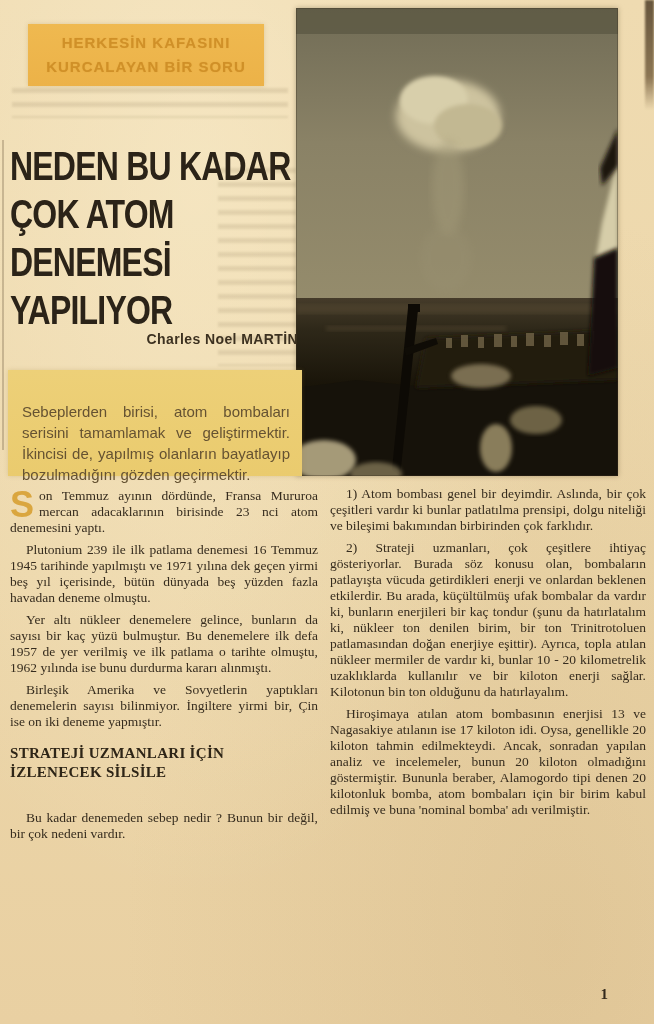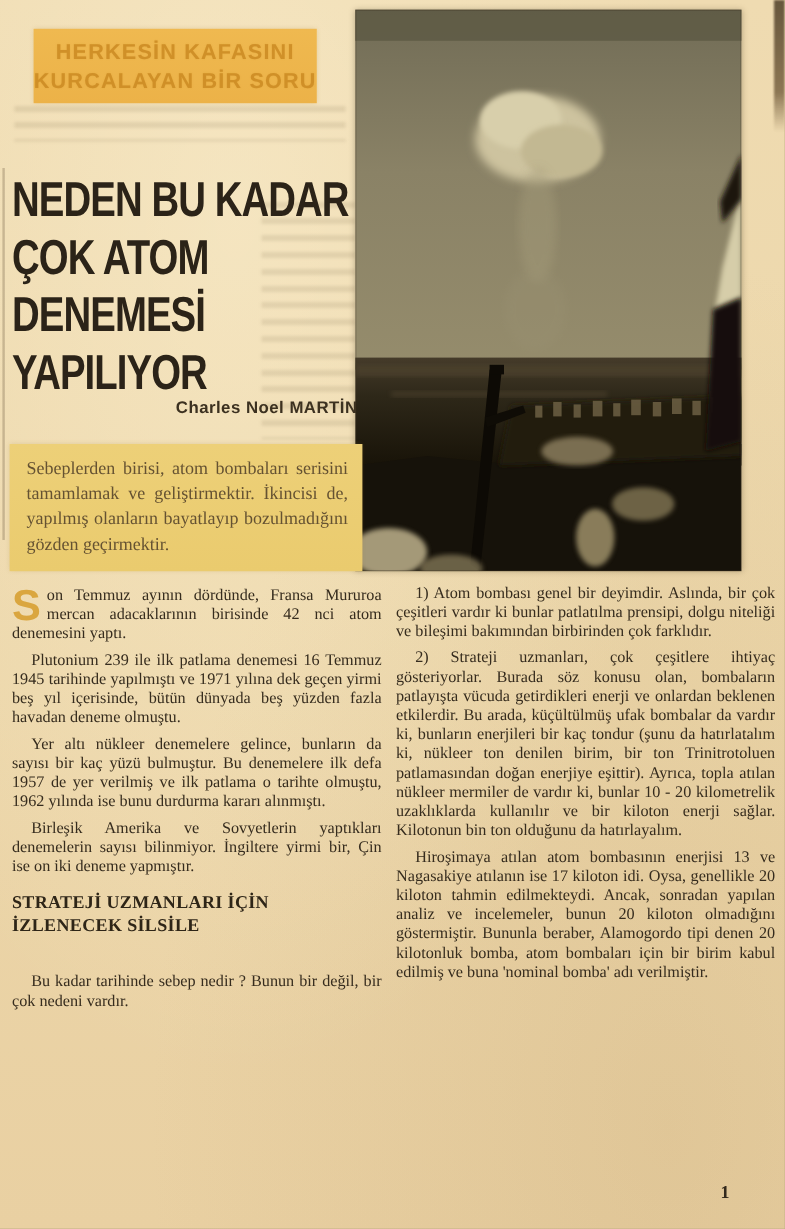--- a/index.html
+++ b/index.html
@@ -24,21 +24,21 @@
     background:linear-gradient(180deg,#4f3f29 0%,#7b6544 70%,rgba(123,101,68,0) 100%);
     opacity:.85;filter:blur(1px);}
   
   .tag-box{
     position:absolute;left:28px;top:24px;width:236px;height:62px;
     background:linear-gradient(180deg,#efb950 0%,#ecb248 100%);
     text-align:center;box-shadow:0 0 4px rgba(160,120,40,.25);
   }
   .tag-box .line{
     display:block;font-family:"Liberation Sans", sans-serif;font-weight:bold;
-    font-size:18px;line-height:24px;letter-spacing:1px;color:rgba(205,140,36,.85);
+    font-size:15px;line-height:24px;letter-spacing:1px;color:rgba(205,140,36,.85);
     text-shadow:0 0 1px rgba(205,140,36,.4);
   }
   .tag-box .line:first-child{margin-top:7px;}
   
   .headline{position:absolute;left:10px;top:118px;width:290px;margin-top:24px;}
   .headline .t-line{
     display:block;font-family:"Liberation Sans", sans-serif;font-weight:bold;
     font-size:41px;line-height:48px;color:#2b2318;letter-spacing:-1px;
     transform:scaleX(.78);transform-origin:left center;white-space:nowrap;
   }
@@ -49,22 +49,22 @@
     color:#3c3120;letter-spacing:.4px;
   }
   
   .intro-box{
     position:absolute;left:8px;top:370px;width:294px;height:106px;box-sizing:border-box;
     background:linear-gradient(180deg,#edd078 0%,#eacb6e 100%);
     padding:11px 12px 8px 14px;
     box-shadow:0 0 4px rgba(160,130,50,.25);
   }
   .intro-box .intro-text{
-    font-family:Liberation Serif, serif;font-size:15px;line-height:21px;
-    color:#655232;text-align:justify;
+    font-family:Liberation Sans, sans-serif;font-size:15px;line-height:21px;
+    color:#655232;text-align:justify;margin-top:20px;
   }
   
   .photo{position:absolute;left:296px;top:8px;width:322px;height:468px;
     box-shadow:0 0 5px rgba(70,55,30,.35);}
   .photo svg{display:block;}
   
   .col{position:absolute;font-size:13.5px;line-height:16px;text-align:justify;color:#362c1e;}
   .col p{margin:0 0 6px 0;text-indent:16px;}
   .col p.no-indent{text-indent:0;}
   .col-left{left:10px;top:488px;width:308px;}
@@ -179,29 +179,29 @@
     <span class="t-line">YAPILIYOR</span>
   </div>
 
   <div class="author">Charles Noel MARTİN</div>
 
   <div class="intro-box">
     <div class="intro-text">Sebeplerden birisi, atom bombaları serisini tamamlamak ve geliştirmektir. İkincisi de, yapılmış olanların bayatlayıp bozulmadığını gözden geçirmektir.</div>
   </div>
 
   <div class="col col-left">
-    <p class="no-indent"><span class="dropcap">S</span><span>on Temmuz ayının dördünde, Fransa Mururoa mercan adacaklarının birisinde 42 nci atom denemesini yaptı.</span></p>
+    <p class="no-indent"><span class="dropcap">S</span><span>on Temmuz ayının dördünde, Fransa Mururoa mercan adacaklarının birisinde 23 nci atom denemesini yaptı.</span></p>
     <p>Plutonium 239 ile ilk patlama denemesi 16 Temmuz 1945 tarihinde yapılmıştı ve 1971 yılına dek geçen yirmi beş yıl içerisinde, bütün dünyada beş yüzden fazla havadan deneme olmuştu.</p>
     <p>Yer altı nükleer denemelere gelince, bunların da sayısı bir kaç yüzü bulmuştur. Bu denemelere ilk defa 1957 de yer verilmiş ve ilk patlama o tarihte olmuştu, 1962 yılında ise bunu durdurma kararı alınmıştı.</p>
     <p>Birleşik Amerika ve Sovyetlerin yaptıkları denemelerin sayısı bilinmiyor. İngiltere yirmi bir, Çin ise on iki deneme yapmıştır.</p>
     <div class="section-heading">
       <div>STRATEJİ UZMANLARI İÇİN</div>
       <div>İZLENECEK SİLSİLE</div>
     </div>
-    <p>Bu kadar tarihinde sebep nedir ? Bunun bir değil, bir çok nedeni vardır.</p>
+    <p>Bu kadar denemeden sebep nedir ? Bunun bir değil, bir çok nedeni vardır.</p>
   </div>
 
   <div class="col col-right">
     <p>1) Atom bombası genel bir deyimdir. Aslında, bir çok çeşitleri vardır ki bunlar patlatılma prensipi, dolgu niteliği ve bileşimi bakımından birbirinden çok farklıdır.</p>
     <p>2) Strateji uzmanları, çok çeşitlere ihtiyaç gösteriyorlar. Burada söz konusu olan, bombaların patlayışta vücuda getirdikleri enerji ve onlardan beklenen etkilerdir. Bu arada, küçültülmüş ufak bombalar da vardır ki, bunların enerjileri bir kaç tondur (şunu da hatırlatalım ki, nükleer ton denilen birim, bir ton Trinitrotoluen patlamasından doğan enerjiye eşittir). Ayrıca, topla atılan nükleer mermiler de vardır ki, bunlar 10 - 20 kilometrelik uzaklıklarda kullanılır ve bir kiloton enerji sağlar. Kilotonun bin ton olduğunu da hatırlayalım.</p>
     <p>Hiroşimaya atılan atom bombasının enerjisi 13 ve Nagasakiye atılanın ise 17 kiloton idi. Oysa, genellikle 20 kiloton tahmin edilmekteydi. Ancak, sonradan yapılan analiz ve incelemeler, bunun 20 kiloton olmadığını göstermiştir. Bununla beraber, Alamogordo tipi denen 20 kilotonluk bomba, atom bombaları için bir birim kabul edilmiş ve buna 'nominal bomba' adı verilmiştir.</p>
   </div>
 
   <div class="page-number">1</div>
 

